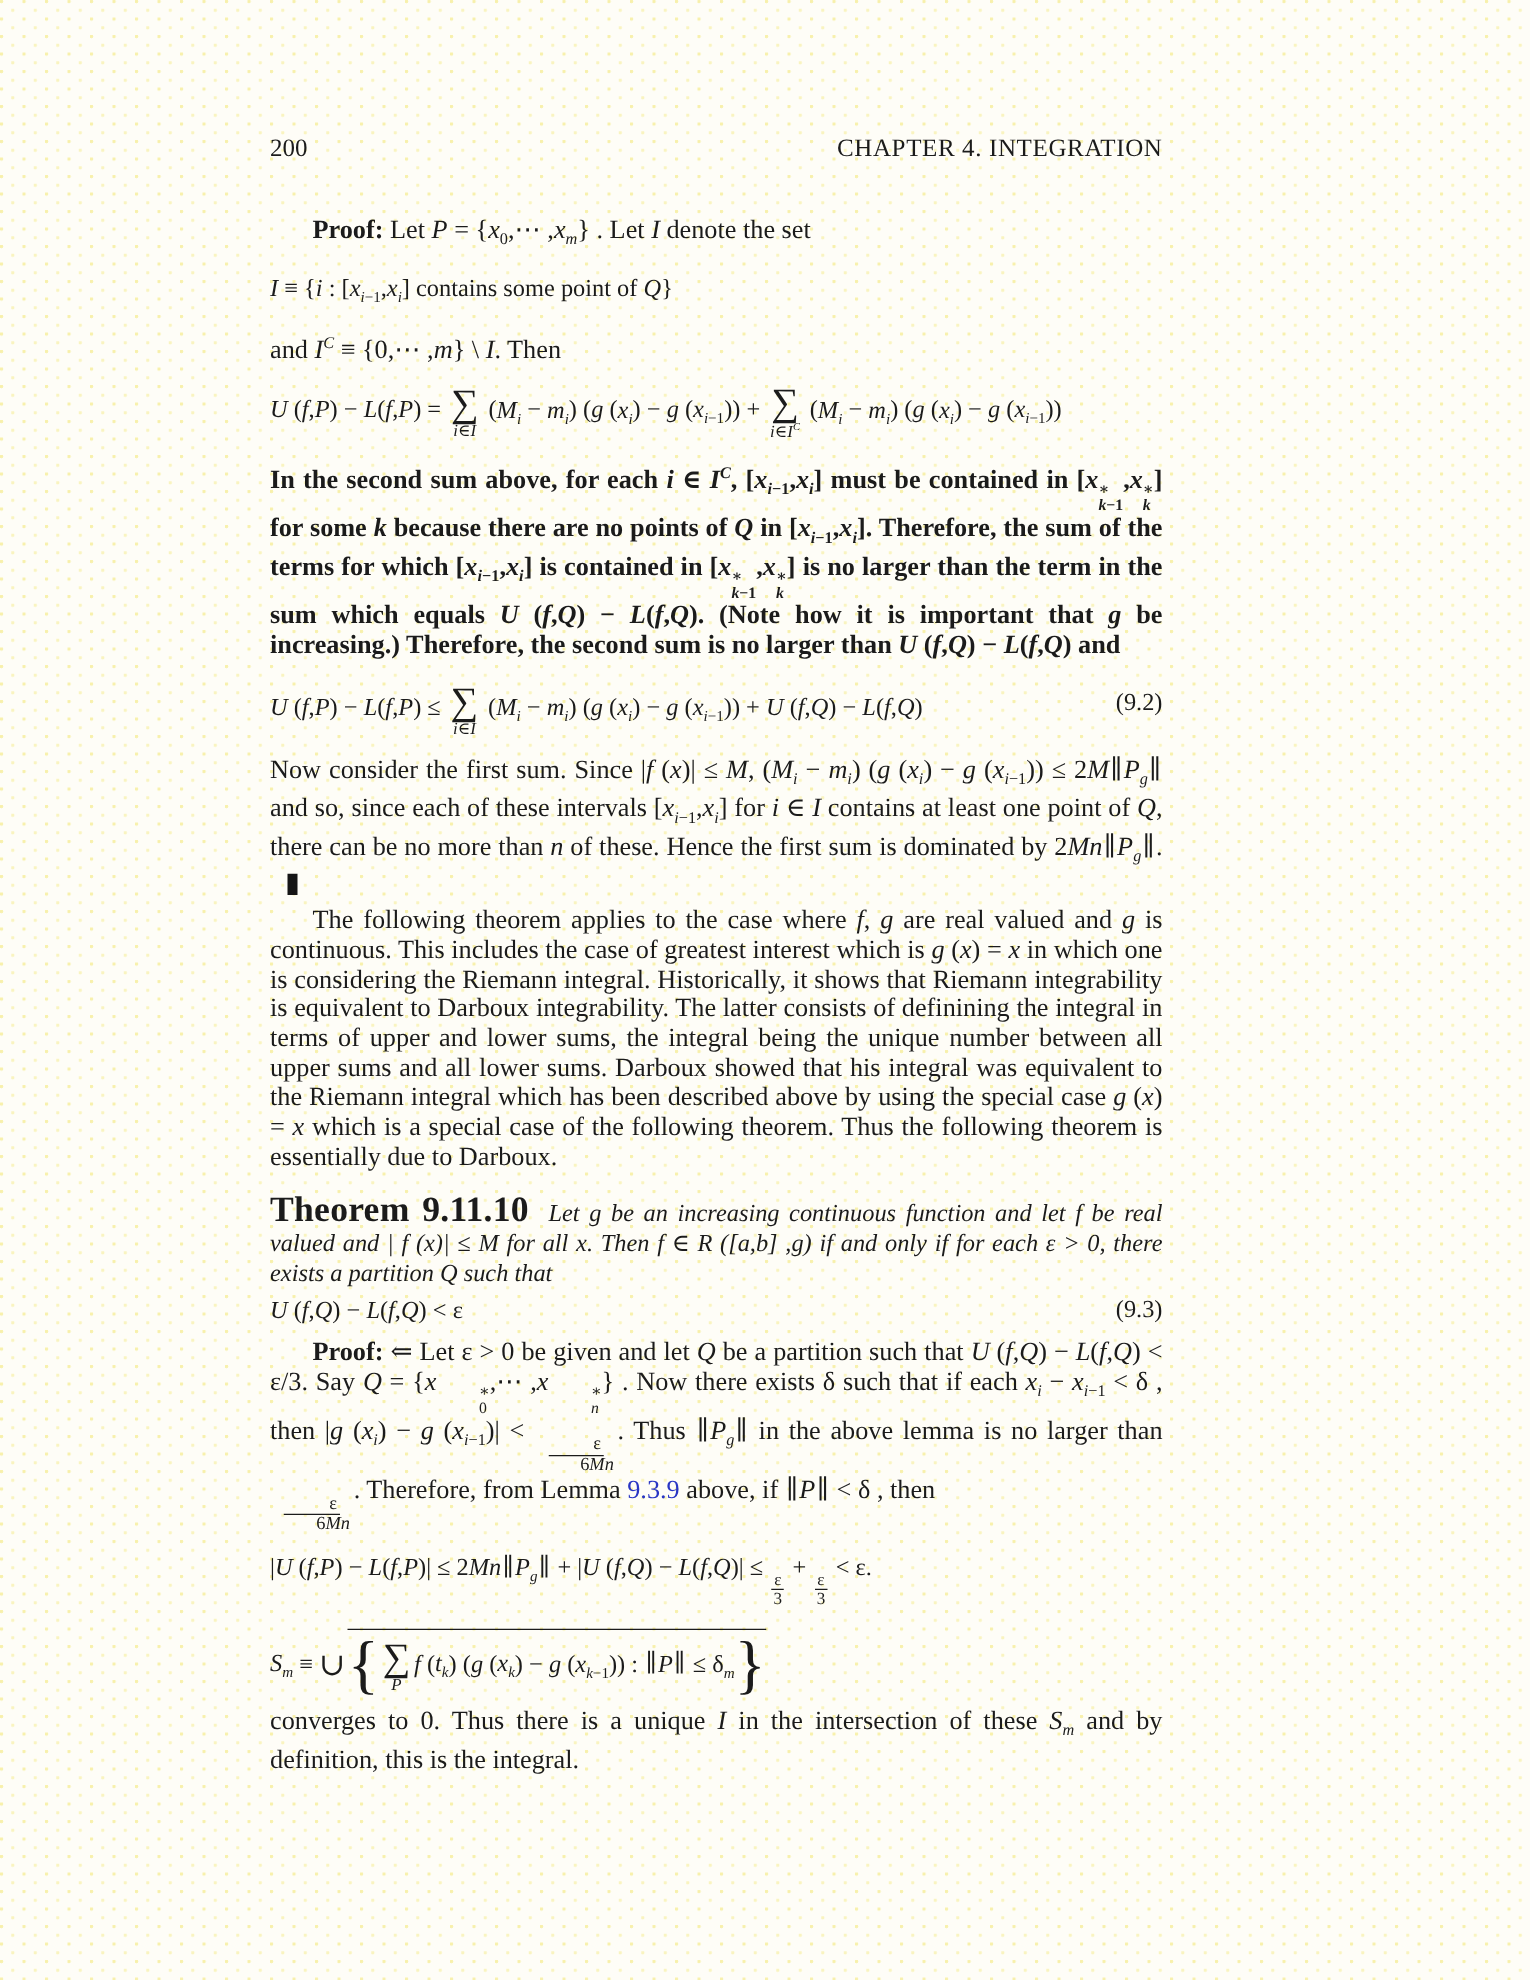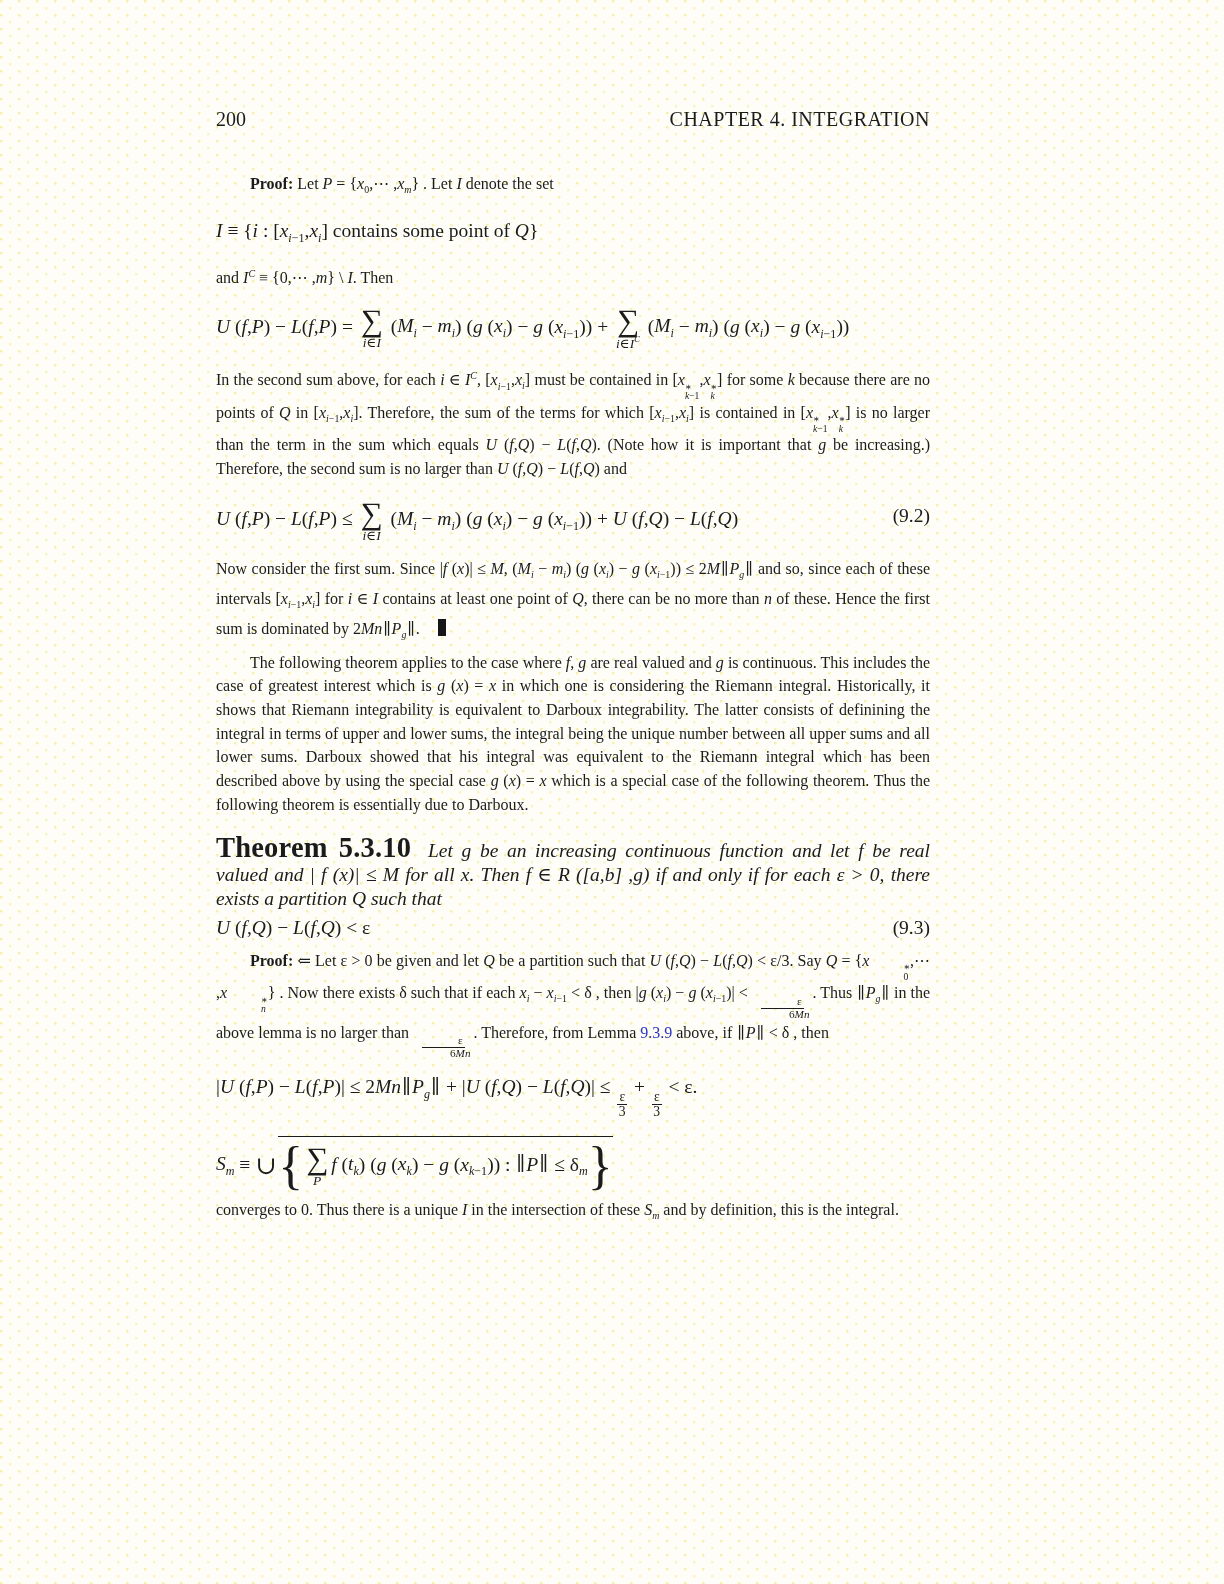--- a/index.html
+++ b/index.html
@@ -14,21 +14,21 @@
     background-position:0 0,9px 7px;
     overflow:hidden;
     font-family:"Liberation Serif","DejaVu Serif",serif;
     color:#1b1b1b;
   }
   .content{position:absolute;left:216px;top:106px;width:714px;}
   .pagehead{display:flex;justify-content:space-between;align-items:center;
     font-size:20px;line-height:26px;gap:42px;}
   .chaptitle{letter-spacing:0.5px;}
   p,.disp{margin:0;}
-  .par{font-size:16px;line-height:23.7px;text-align:justify;}
+  .par{font-size:21px;line-height:23.7px;text-align:justify;}
   .indent{text-indent:34px;}
   .disp{position:relative;font-size:19.5px;line-height:1.15;}
   .eqno{position:absolute;right:0;top:50%;transform:translateY(-50%);font-size:19.5px;}
   .eqno.hi{top:38%;}
   
   i{font-style:italic;}
   sub,sup{font-size:0.62em;}
   sm{display:inline-flex;flex-direction:column;align-items:center;vertical-align:middle;margin:0 3px;}
   sg{font-size:31px;line-height:0.95;font-style:normal;}
   sl{font-size:13.5px;line-height:1;margin-top:1px;}
@@ -44,21 +44,21 @@
   cu{font-size:25px;vertical-align:middle;}
   qed{display:inline-block;width:8px;height:17px;background:#151515;margin-left:14px;vertical-align:-2px;}
   lk{color:#2936c4;}
   .thm{font-size:19.5px;line-height:23.7px;text-align:justify;}
   .thmtitle{font-size:28.5px;font-weight:bold;font-style:normal;letter-spacing:0.2px;padding-right:8px;}
   .thmbody{font-style:italic;}
   
   .m-p1{margin-top:40px;}
   .m-d1{margin:18px 0 16px;}
   .m-d2{margin:16px 0 14px;}
-  .m-p3{margin-top:4px;}
+  .m-p3{margin-top:4px;font-weight:bold;}
   .m-e92{margin:18px 0 14px;}
   .m-p4{margin-top:14px;}
   .m-p5{margin-top:4px;}
   .m-thm{margin-top:20px;}
   .m-e93{margin:6px 0 10px;}
   .m-p6{margin-top:10px;}
   .m-din{margin:16px 0;}
   .m-p7{margin-top:12px;}
   .m-dsm{margin:8px 0;}
   .m-p8{margin-top:10px;}
@@ -108,21 +108,21 @@
             <sl><i>i</i>∈<i>I</i></sl>
           </sm> (<i>M<sub>i</sub></i> − <i>m<sub>i</sub></i>) (<i>g</i> (<i>x<sub>i</sub></i>) − <i>g</i> (<i>x</i><sub><i>i</i>−1</sub>)) + <i>U</i> (<i>f</i>,<i>Q</i>) − <i>L</i>(<i>f</i>,<i>Q</i>)</span>
       <span class="eqno hi">(9.2)</span>
     </div>
 
     <p class="par m-p4">Now consider the first sum.  Since |<i>f</i> (<i>x</i>)| ≤ <i>M</i>, (<i>M<sub>i</sub></i> − <i>m<sub>i</sub></i>) (<i>g</i> (<i>x<sub>i</sub></i>) − <i>g</i> (<i>x</i><sub><i>i</i>−1</sub>)) ≤ 2<i>M</i><nrm><i>P<sub>g</sub></i></nrm> and so, since each of these intervals [<i>x</i><sub><i>i</i>−1</sub>,<i>x<sub>i</sub></i>] for <i>i</i> ∈ <i>I</i> contains at least one point of <i>Q</i>, there can be no more than <i>n</i> of these. Hence the first sum is dominated by 2<i>Mn</i><nrm><i>P<sub>g</sub></i></nrm>. <qed></qed></p>
 
     <p class="par indent m-p5">The following theorem applies to the case where <i>f</i>, <i>g</i> are real valued and <i>g</i> is continuous. This includes the case of greatest interest which is <i>g</i> (<i>x</i>) = <i>x</i> in which one is considering the Riemann integral.  Historically, it shows that Riemann integrability is equivalent to Darboux integrability.  The latter consists of definining the integral in terms of upper and lower sums, the integral being the unique number between all upper sums and all lower sums.  Darboux showed that his integral was equivalent to the Riemann integral which has been described above by using the special case <i>g</i> (<i>x</i>) = <i>x</i> which is a special case of the following theorem. Thus the following theorem is essentially due to Darboux.</p>
 
     <p class="thm m-thm">
-      <span class="thmtitle">Theorem 5.3.10</span>
+      <span class="thmtitle">Theorem 9.11.10</span>
       <span class="thmbody">Let g be an increasing continuous function and let f be real valued and | f (x)| ≤ M for all x. Then f ∈ R ([a,b] ,g) if and only if for each ε &gt; 0, there exists a partition Q such that</span>
     </p>
 
     <div class="disp m-e93">
       <span><i>U</i> (<i>f</i>,<i>Q</i>) − <i>L</i>(<i>f</i>,<i>Q</i>) &lt; ε</span>
       <span class="eqno">(9.3)</span>
     </div>
 
     <p class="par indent m-p6"><b>Proof: </b>⇐ Let ε &gt; 0 be given and let <i>Q</i> be a partition such that <i>U</i> (<i>f</i>,<i>Q</i>) − <i>L</i>(<i>f</i>,<i>Q</i>) &lt; ε/3.  Say <i>Q</i> = {<i>x</i><ss>
           <su>∗</su>

